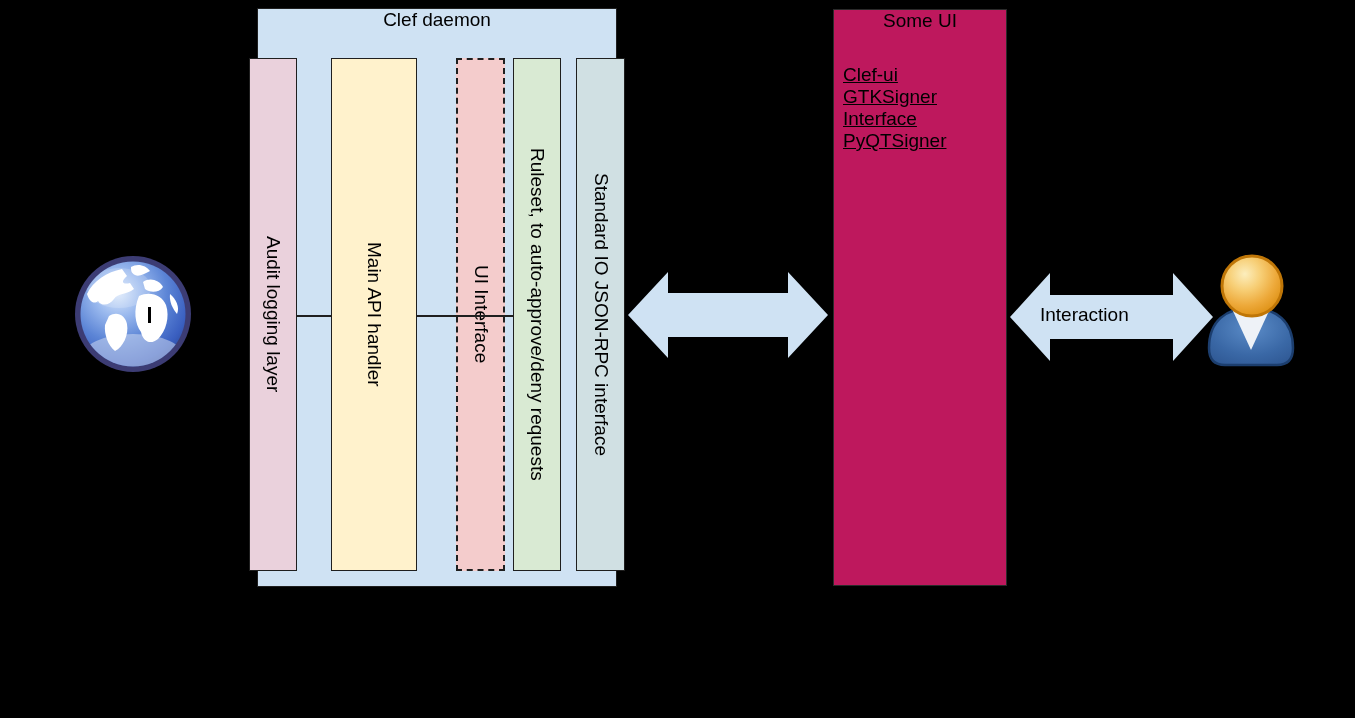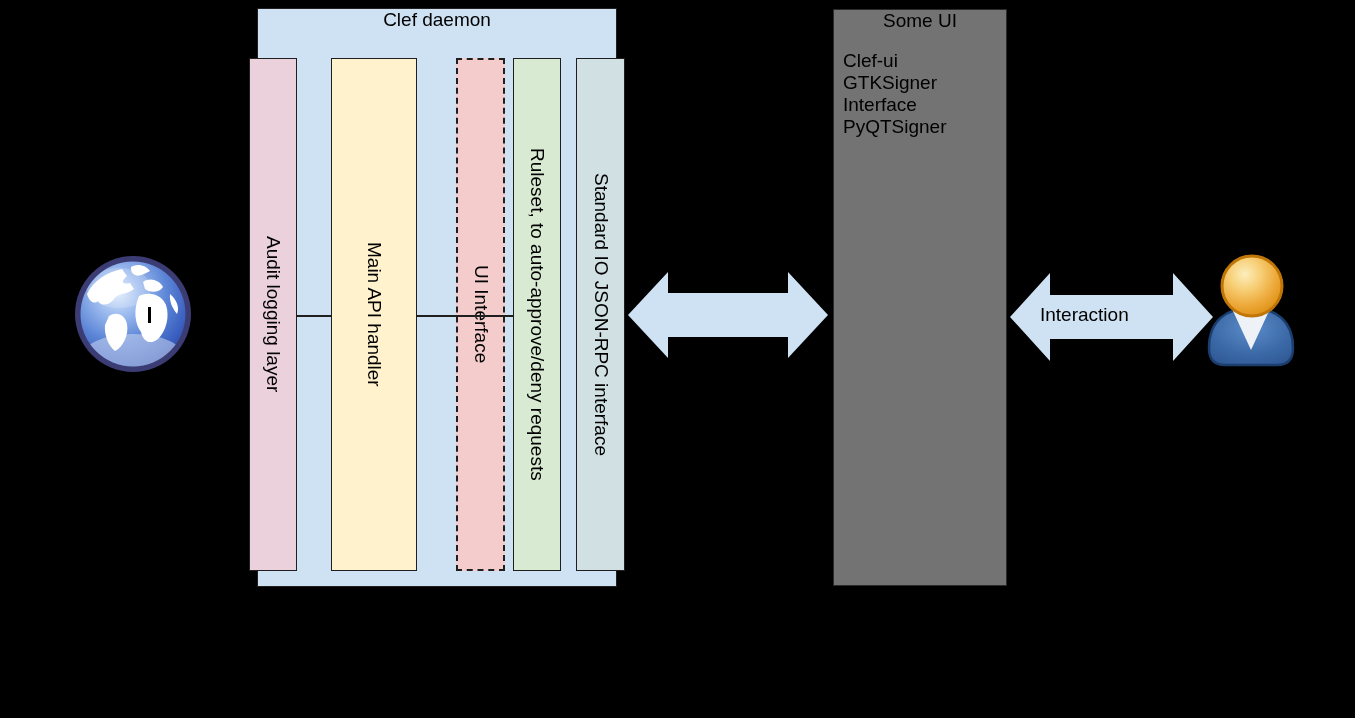--- a/index.html
+++ b/index.html
@@ -28,21 +28,21 @@
   .conn-b{left:417px;width:96px;}
 
   
   .arrow-svg{display:block;}
   .arrow-label{font-size:19px;line-height:22px;white-space:nowrap;}
   .label-mid{left:654px;top:294px;}
   .label-right{left:1040px;top:304px;}
 
   
   .someui-box{left:833px;top:9px;width:174px;height:577px;border:1px solid #2a2a2a;}
-  .someui-list{position:absolute;left:9px;top:40px;font-size:19px;line-height:22px;}
+  .someui-list{position:absolute;left:9px;top:54px;font-size:19px;line-height:22px;text-decoration:underline;}
 
   .cursor-mark{left:148px;top:307px;width:3px;height:16px;background:#000;}
 </style>
 </head>
 <body>
 
 <div class="canvas">
 
   <svg class="abs" style="left:73px;top:254px" width="120" height="120" viewBox="0 0 120 120">
     <defs>
@@ -94,21 +94,21 @@
     <span class="vtext">Standard IO JSON-RPC interface</span>
   </div>
 
   <div class="abs conn conn-a"></div>
   <div class="abs conn conn-b"></div>
 
   <svg class="abs arrow-svg" style="left:628px;top:272px" width="200" height="86" viewBox="0 0 200 86">
     <polygon points="0,43 40,0 40,21 160,21 160,0 200,43 160,86 160,65 40,65 40,86" fill="#cfe2f3"></polygon>
   </svg>
 
-  <div class="abs someui-box" style="background: #737373;">
+  <div class="abs someui-box" style="background: #be185d;">
     <div class="box-title">Some UI</div>
     <div class="someui-list">
       <div>Clef-ui</div>
       <div>GTKSigner</div>
       <div>Interface</div>
       <div>PyQTSigner</div>
     </div>
   </div>
 
   <svg class="abs arrow-svg" style="left:1010px;top:273px" width="203" height="88" viewBox="0 0 203 88">

